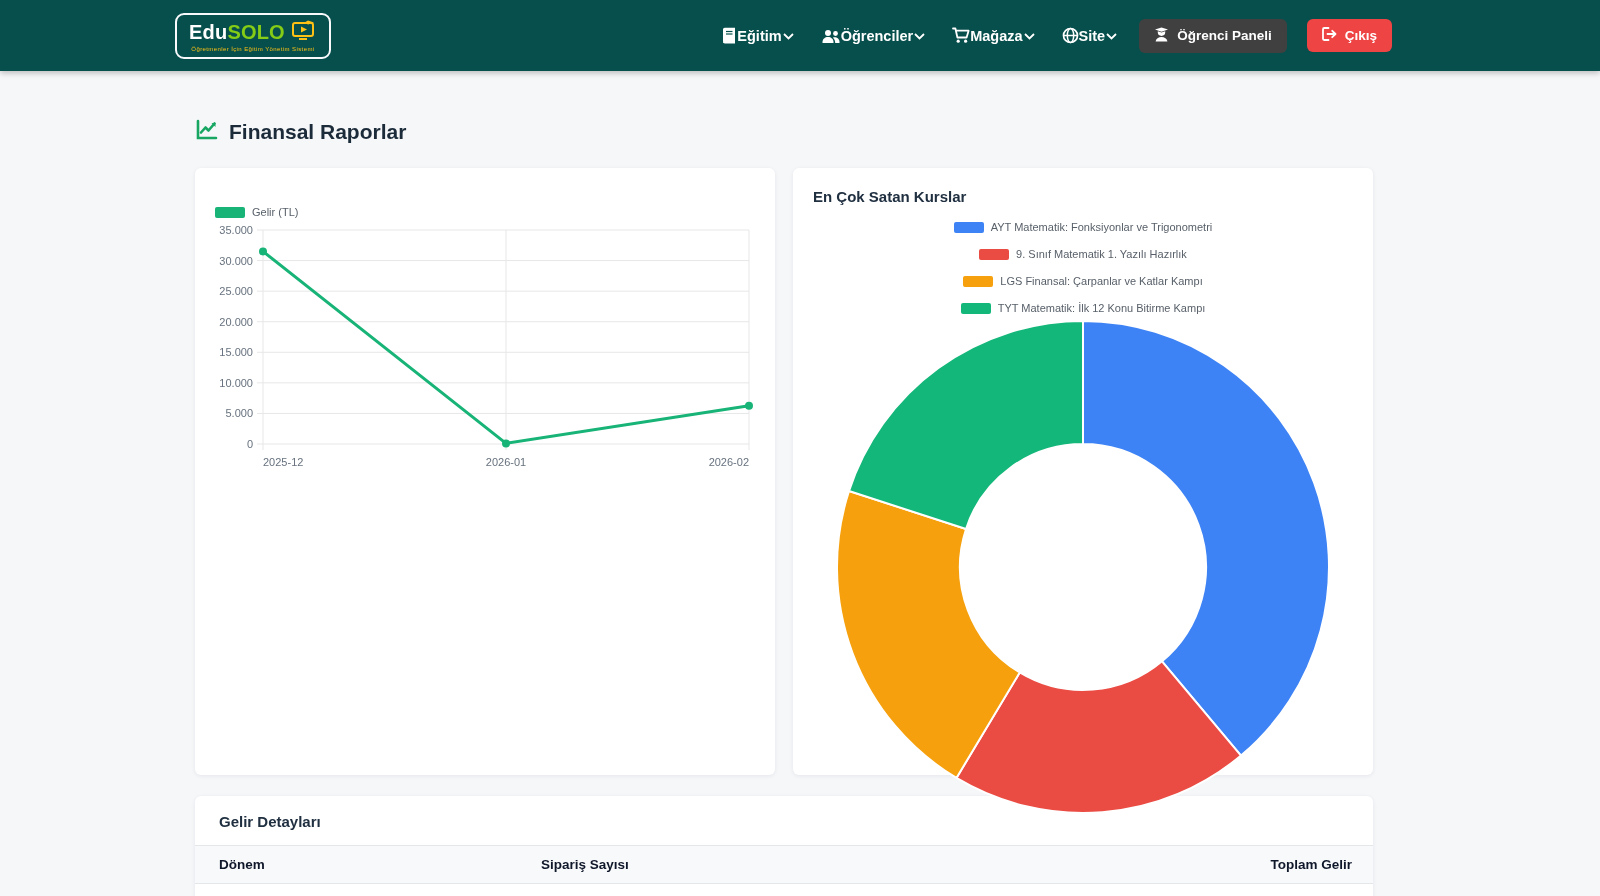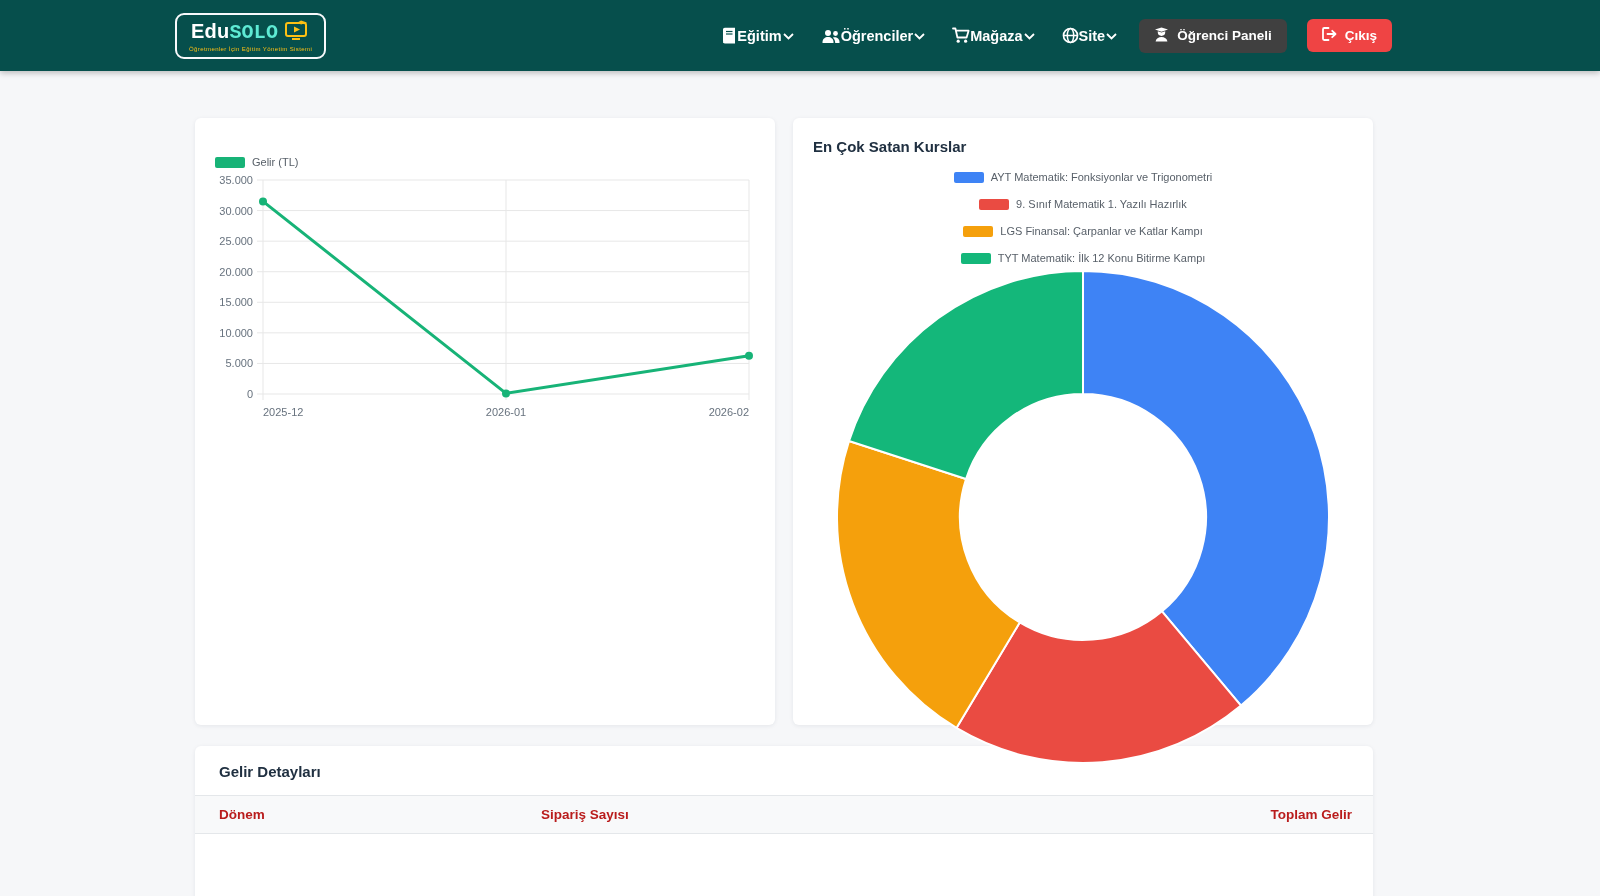--- a/index.html
+++ b/index.html
@@ -11,21 +11,21 @@
     height:71px; background:#064f4c; display:flex; align-items:center;
     padding:0 208px 0 175px; box-shadow:0 2px 6px rgba(0,0,0,.25);
   }
   .logo-box{
     border:2px solid #f8fafc; border-radius:9px; padding:4px 12px 5px;
     display:flex; flex-direction:column; align-items:center; cursor:pointer;
   }
   .logo-row{ display:flex; align-items:center; gap:6px; }
   .brand{ font-size:20px; line-height:22px; letter-spacing:.2px; }
   .brand .edu{ color:#ffffff; font-weight:600; }
-  .brand .solo{ color:#5eead4; font-weight:800;font-family:Liberation Mono, monospace; }
+  .brand .solo{ color:#84cc16; font-weight:800; }
   .logo-tagline{ font-size:6px; color:#fdc014; margin-top:1px; white-space:nowrap; letter-spacing:.4px; }
   .nav-menu{ margin-left:auto; display:flex; align-items:center; gap:27px; }
   .nav-item{ display:flex; align-items:center; gap:0; color:#fff; font-size:14.5px; font-weight:700; cursor:pointer; }
   .nav-item svg{ display:block; }
   .chev{ margin-left:1px; margin-top:2px; }
   .nav-btn{ display:flex; align-items:center; gap:8px; border:none; border-radius:6px;
     font-family:inherit; font-size:13.5px; font-weight:700; color:#fff; padding:8px 15px; cursor:pointer; }
   .btn-panel{ background:#404040; margin-left:22px; }
   .btn-logout{ background:#ef4444; margin-left:20px; }
 
@@ -47,21 +47,21 @@
   .legend-label{ font-size:11px; color:#575f68; }
 
   .donut-wrap{ display:flex; justify-content:center; margin-top:2px; }
 
   
   .table-card{ margin-top:21px; padding-bottom:60px; }
   .table-card-title{ padding:17px 24px 15px; font-size:15px; font-weight:700; color:#203041; }
   .table-header{
     display:flex; align-items:center; background:#f8f9fa;
     border-top:1px solid #e4e7ea; border-bottom:1px solid #e4e7ea;
-    padding:11px 21px 11px 24px; font-size:13.5px; font-weight:700; color:#b91c1c;
+    padding:11px 21px 11px 24px; font-size:13.5px; font-weight:700; color:#0f172a;
   }
   .th-donem{ width:322px; }
   .th-siparis{ flex:1; }
   .th-toplam{ text-align:right; }
   .table-body-stub{ height:50px; background:#fff; }
 </style>
 </head>
 <body>
 
 <nav class="navbar">
@@ -163,20 +163,30 @@
           <line x1="5.5" y1="7" x2="13" y2="7" stroke="#fff" stroke-width="1.8" stroke-linecap="round"></line>
           <polyline points="10.2,3.8 13.5,7 10.2,10.2" fill="none" stroke="#fff" stroke-width="1.8" stroke-linecap="round" stroke-linejoin="round"></polyline>
         </svg>
     </span>
     <span>Çıkış</span>
   </button>
 </nav>
 
 <main class="container">
 
+  <div class="page-title-row">
+    <span>
+      <svg width="24" height="24" viewBox="0 0 24 24">
+          <path d="M3 3v17h18" fill="none" stroke="#18a763" stroke-width="2.6" stroke-linecap="round"></path>
+          <polyline points="6,14.5 10.5,9.5 13.5,12.5 19.5,5.5" fill="none" stroke="#18a763" stroke-width="2.6" stroke-linecap="round" stroke-linejoin="round"></polyline>
+          <polygon points="16.5,5 20.5,5 20.5,9" fill="#18a763"></polygon>
+        </svg>
+    </span>
+    <h1 class="page-title">Finansal Raporlar</h1>
+  </div>
 
   <div class="charts-grid">
 
     <section class="card chart-card">
       <div class="legend legend-line">
           <div class="legend-item">
             <span class="legend-swatch" style="background: rgb(23, 179, 119);"></span>
             <span class="legend-label">Gelir (TL)</span>
           </div>
         </div>

